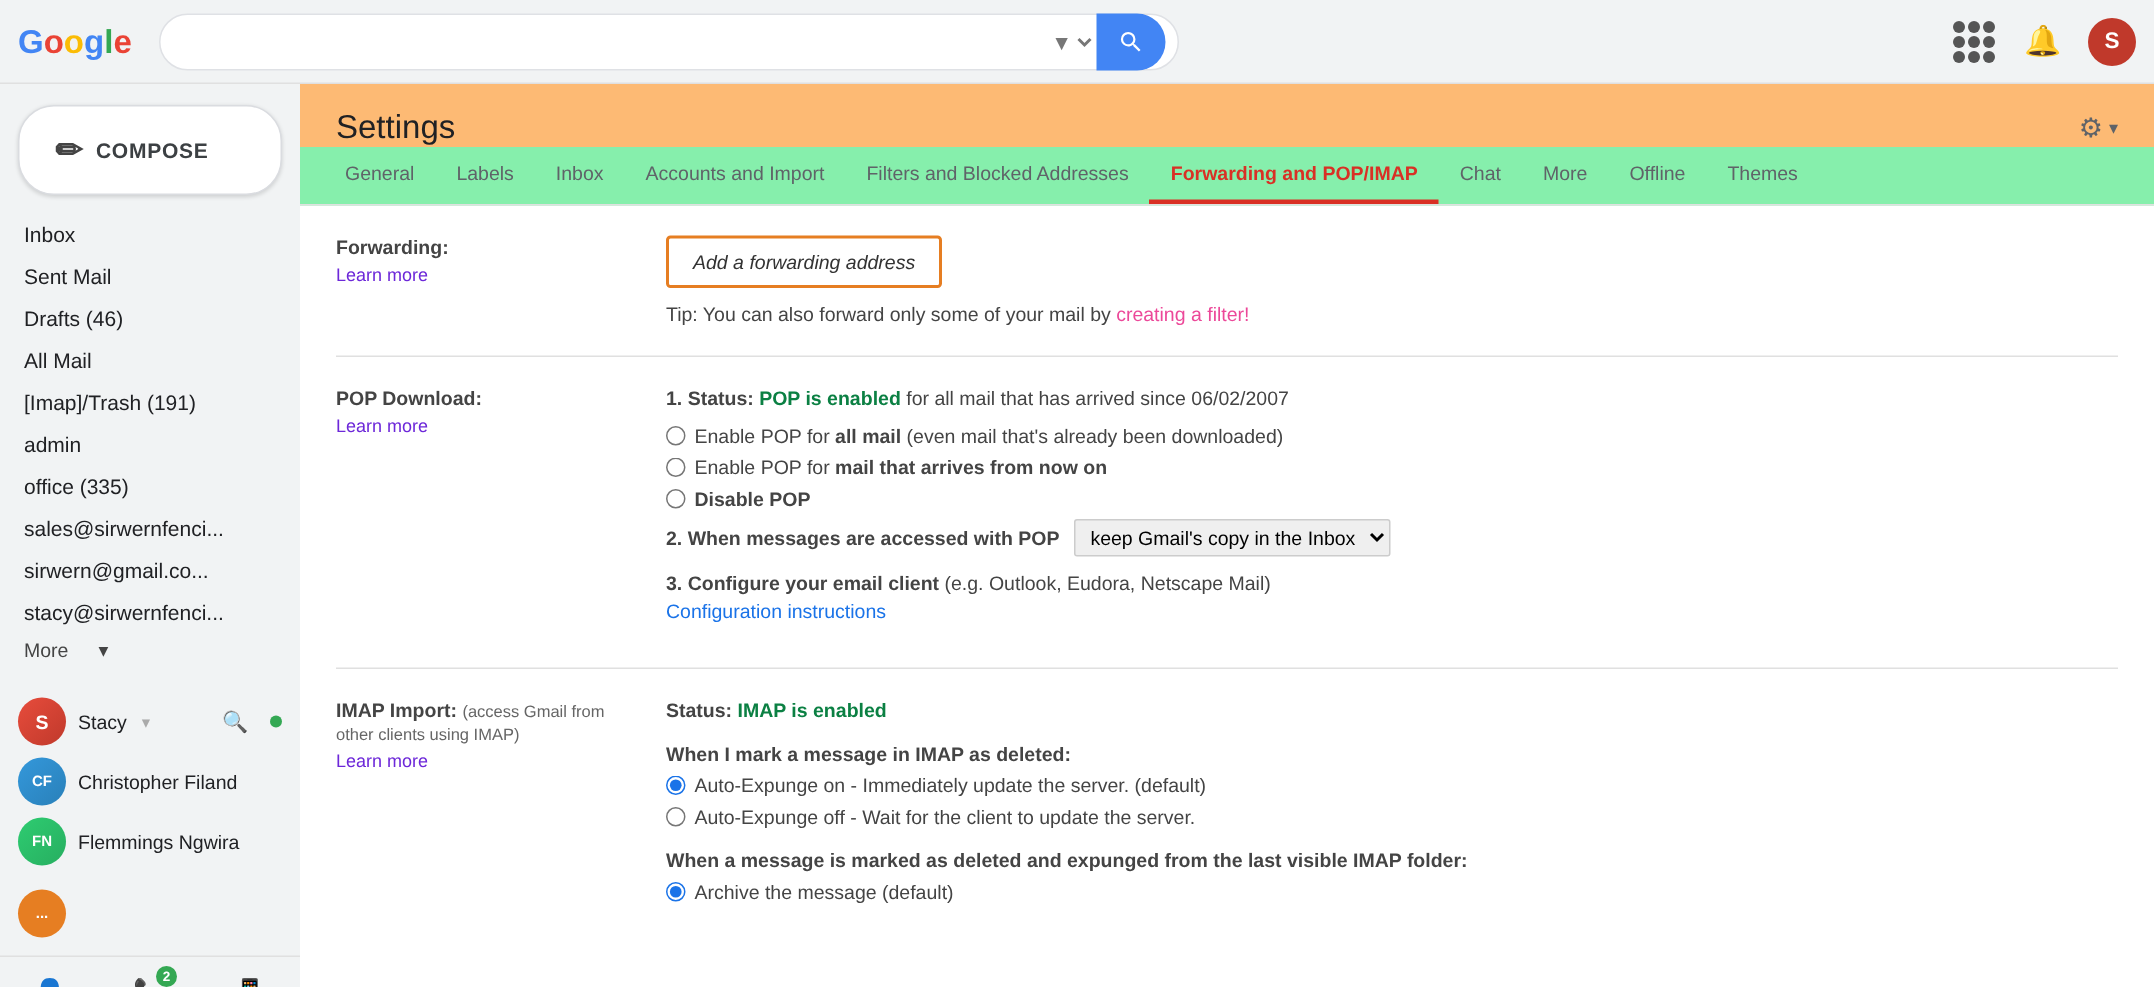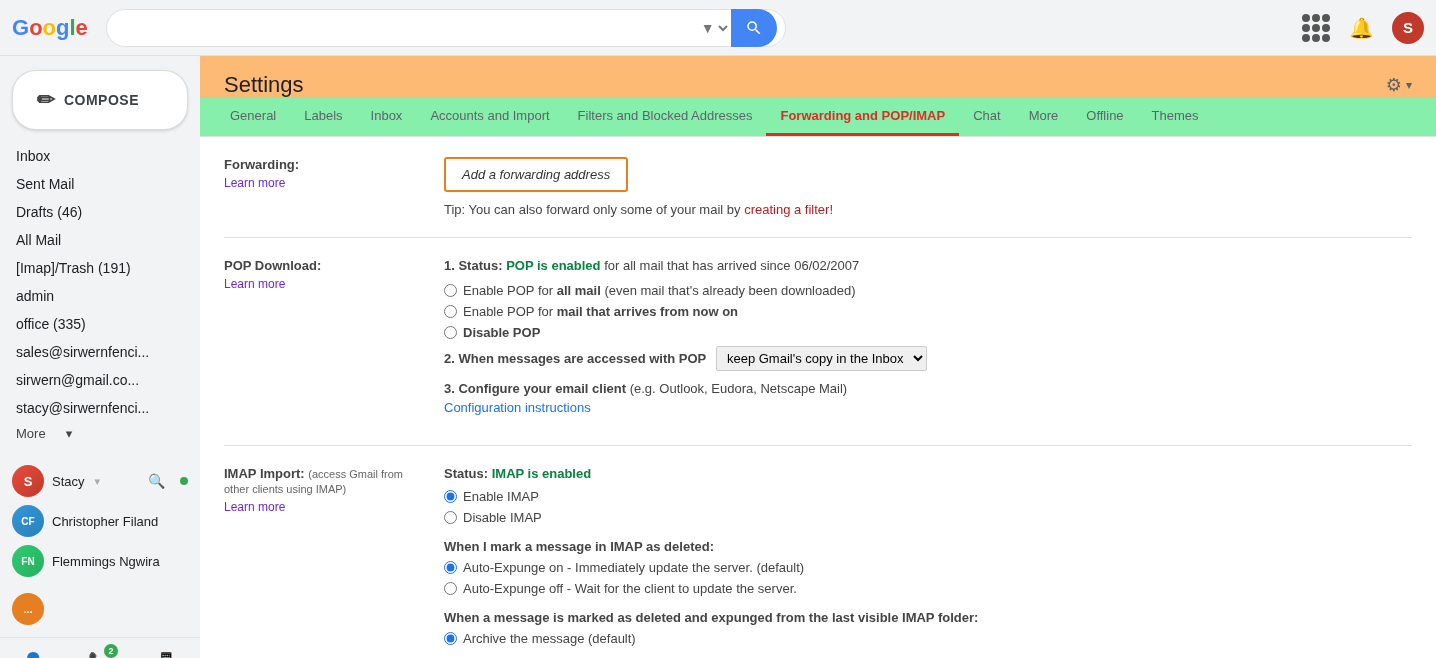--- a/index.html
+++ b/index.html
@@ -114,21 +114,21 @@
     .section-label .sub-label { font-size: 11px; color: #666; font-weight: normal; margin-top: 2px; }
     .section-content { font-size: 13px; color: #444; }
 
     
     #add-forwarding-btn {
       border: 2px solid #e67e22; background: #fff; color: #333;
       padding: 8px 16px; border-radius: 3px; cursor: pointer; font-size: 13px;
       margin-bottom: 10px; display: inline-block; font-style: italic;
     }
     .tip-text { font-size: 13px; color: #444; }
-    .link-blue { color: #b91c1c; text-decoration: none; cursor: pointer; }
+    .link-blue { color: #ec4899; text-decoration: none; cursor: pointer; }
 
     
     .radio-group { display: flex; flex-direction: column; gap: 6px; margin-top: 6px; }
     .radio-item { display: flex; align-items: center; gap: 6px; font-size: 13px; cursor: pointer; }
     .radio-item input[type=radio] { cursor: pointer; accent-color: #1a73e8; }
     .green-text { color: #0b8043; font-weight: bold; }
 
     
     .pop-row { margin-bottom: 10px; font-size: 13px; color: #444; }
     .pop-row strong { font-weight: bold; }
@@ -367,30 +367,20 @@
         <div class="section-label">
           <span>IMAP Import:</span>
           <span class="sub-label">(access Gmail from other clients using IMAP)</span>
           <a class="learn-more">Learn more</a>
         </div>
         <div class="section-content">
           <div class="imap-status">
             <strong>Status:</strong>
             <span class="green-text">IMAP is enabled</span>
           </div>
-          <div class="radio-group">
-            <label class="radio-item">
-              <input type="radio" name="imap-option" checked="" style="">
-              <span>Enable IMAP</span>
-            </label>
-            <label class="radio-item">
-              <input type="radio" name="imap-option" style="">
-              <span>Disable IMAP</span>
-            </label>
-          </div>
 
           <div class="imap-section-title">When I mark a message in IMAP as deleted:</div>
           <div class="radio-group">
             <label class="radio-item">
               <input type="radio" name="imap-deleted" checked="" style="">
               <span>Auto-Expunge on - Immediately update the server. (default)</span>
             </label>
             <label class="radio-item">
               <input type="radio" name="imap-deleted" style="">
               <span>Auto-Expunge off - Wait for the client to update the server.</span>

